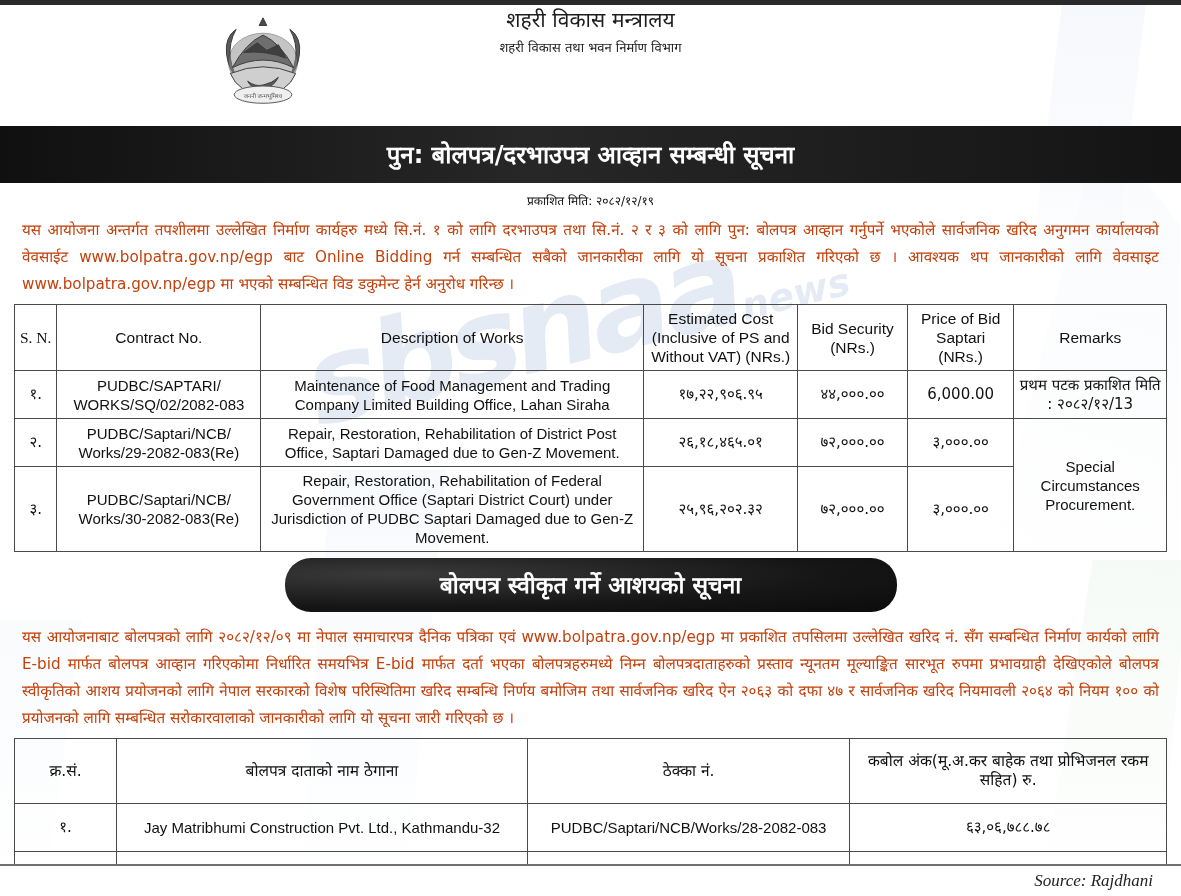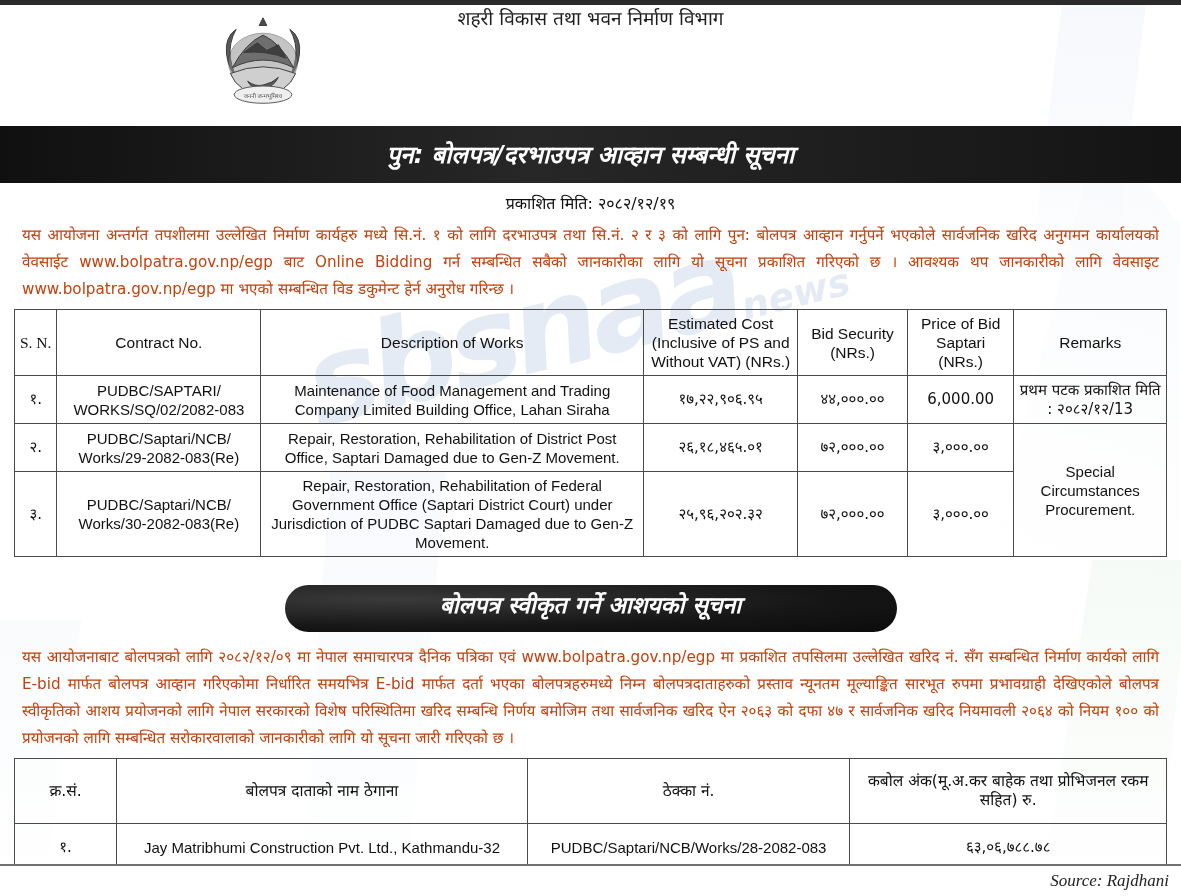--- a/index.html
+++ b/index.html
@@ -84,51 +84,50 @@
     top: 14px;
     width: 96px;
     height: 96px;
   }
   .hline {
     font-family: "DejaVu Sans", sans-serif;
     color: #1d1d1d;
   }
   .h-gov   { font-size: 20px; padding-top: 10px; letter-spacing: 1px; }
   .h-min   { font-size: 21px; padding-top: 5px; }
-  .h-dept  { font-size: 19px; padding-top: 5px; }
+  .h-dept  { font-size: 13px; padding-top: 5px; }
   .h-proj  { font-size: 24px; font-weight: bold; padding-top: 6px; }
 
   
   .banner {
     position: relative;
     z-index: 3;
     margin: 6px 0 0 0;
     background: linear-gradient(90deg, #101010 0%, #272727 45%, #141414 100%);
     color: #fff;
     text-align: center;
     font-family: "DejaVu Sans", sans-serif;
     font-size: 24px;
     font-weight: bold;
     padding: 11px 0 13px 0;
-    font-style: italic;
   }
   .banner2 {
     width: 612px;
-    margin: 28px auto 12px auto;
+    margin: 6px auto 12px auto;
     border-radius: 26px;
     background: radial-gradient(ellipse at 18% 30%, #3a3a3a 0%, #161616 60%, #0b0b0b 100%);
     font-size: 23px;
-    padding: 3px 0 12px 0;
+    padding: 10px 0 12px 0;
   }
 
   
   .pubdate {
     text-align: center;
     font-family: "DejaVu Sans", sans-serif;
-    font-size: 16px;
+    font-size: 12px;
     margin: 9px 0 8px 0;
     position: relative;
     z-index: 3;
   }
   .para {
     position: relative;
     z-index: 3;
     font-family: "DejaVu Sans", sans-serif;
     font-size: 15.2px;
     line-height: 27px;
@@ -188,21 +187,21 @@
   .srcbar {
     position: absolute;
     left: 0; right: 0; bottom: 0;
     height: 30px;
     background: #ffffff;
     border-top: 2px solid #707070;
     z-index: 4;
   }
   .srctext {
     position: absolute;
-    right: 12px;
+    right: 28px;
     bottom: 5px;
     font-family: "Liberation Serif", serif;
     font-style: italic;
     font-size: 17px;
     color: #222;
     z-index: 5;
   }
   .topbar {
     position: absolute;
     left: 0; right: 0; top: 0;
@@ -237,20 +236,21 @@
           <path d="M78 16 q8 14 6 30 q-2 16 -12 26 q14 -12 16 -30 q2 -18 -10 -26 Z"></path>
           <ellipse cx="50" cy="50" rx="36" ry="30" fill="#8a8a8a" opacity=".5"></ellipse>
           <path d="M18 56 q14 -26 32 -34 q18 8 32 34 q-16 -8 -32 -8 q-16 0 -32 8 Z" fill="#6e6e6e"></path>
           <path d="M30 40 l14 -10 l10 8 l12 -6 l8 14 q-20 -8 -44 -6 Z" fill="#3f3f3f"></path>
           <path d="M16 62 q34 -14 68 0 q-8 20 -34 22 q-26 -2 -34 -22 Z" fill="#cfcfcf"></path>
           <path d="M34 70 q8 6 16 4 q10 -2 16 -8 q-6 12 -18 12 q-10 0 -14 -8 Z" fill="#585858"></path>
           <ellipse cx="50" cy="84" rx="30" ry="9" fill="#efefef" stroke="#555"></ellipse>
           <text x="50" y="87" font-size="6" text-anchor="middle" fill="#4a4a4a" stroke="none">जननी जन्मभूमिश्च</text>
         </g>
       </svg>
+      <div class="hline h-min">शहरी विकास मन्त्रालय</div>
       <div class="hline h-dept">शहरी विकास तथा भवन निर्माण विभाग</div>
     </div>
   </div>
 
   <div class="banner">
     <span>पुन: बोलपत्र/दरभाउपत्र आव्हान सम्बन्धी सूचना</span>
   </div>
 
   <div class="sheet">
     <div class="pubdate">प्रकाशित मिति: २०८२/१२/१९</div>

